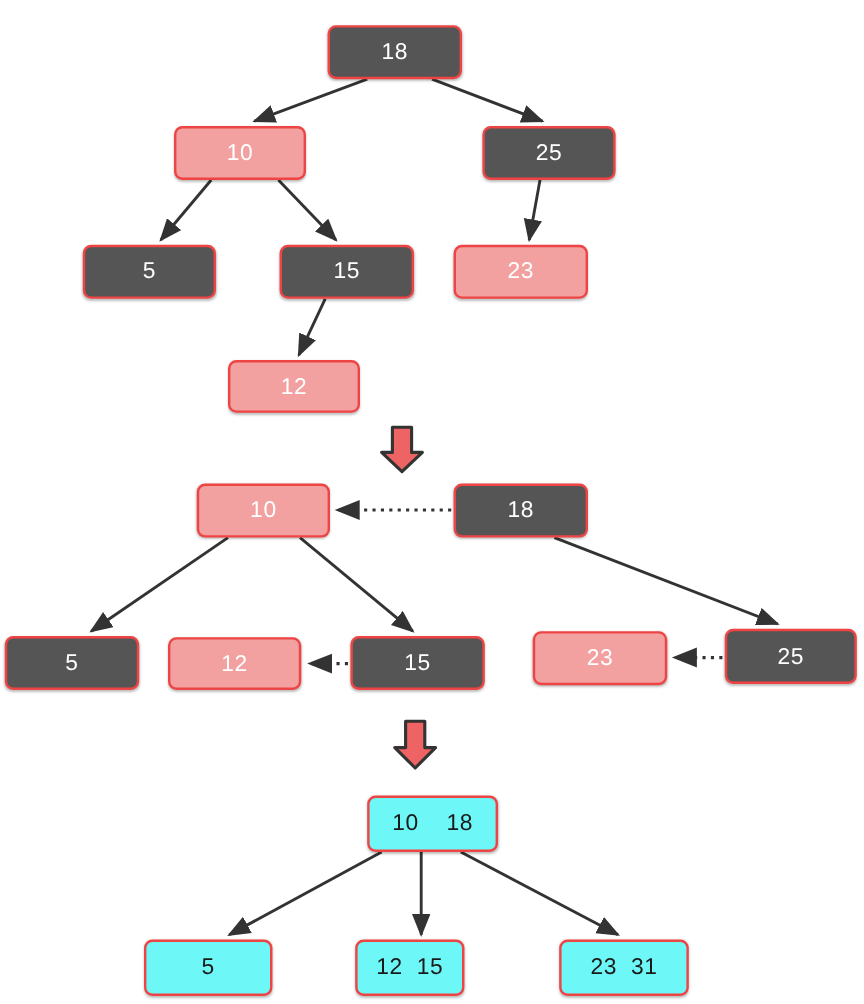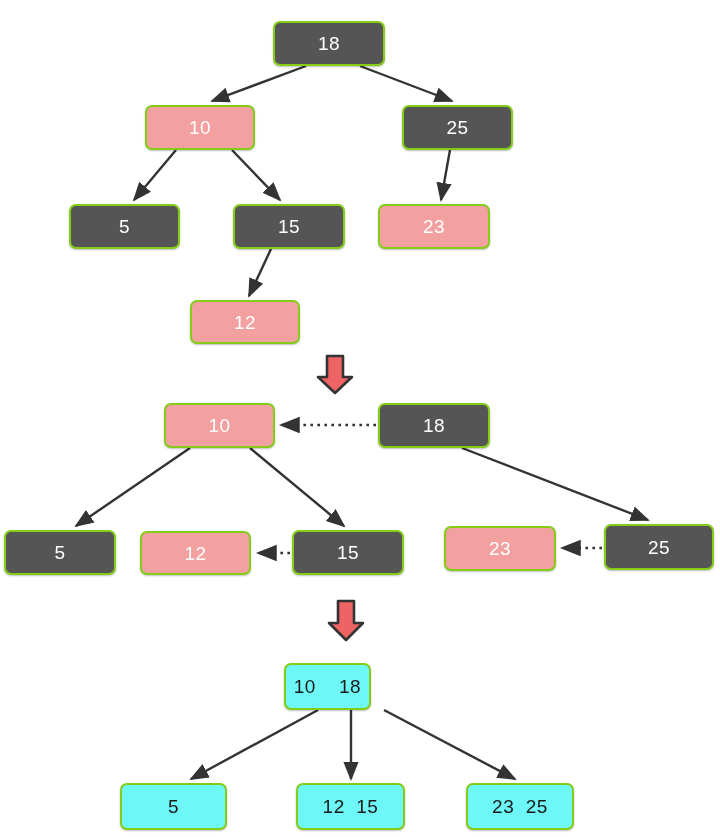--- a/index.html
+++ b/index.html
@@ -22,21 +22,21 @@
     left: 0;
     top: 0;
     width: 720px;
     height: 837px;
     pointer-events: none;
   }
   .node {
     position: absolute;
     box-sizing: border-box;
     border-radius: 7px;
-    border: 2px solid #84cc16;
+    border: 2px solid #ef4444;
     display: flex;
     align-items: center;
     justify-content: center;
     box-shadow: 0 1px 2px rgba(0,0,0,0.25);
     z-index: 5;
   }
   .node .lbl {
     font-size: 19px;
     font-weight: 400;
     letter-spacing: 0.5px;
@@ -141,26 +141,26 @@
   <div class="node dark" style="left:292px; top:530px; width:112px; height:45px;">
     <span class="lbl">15</span>
   </div>
   <div class="node pink" style="left:444px; top:526px; width:112px; height:45px;">
     <span class="lbl">23</span>
   </div>
   <div class="node dark" style="left:604px; top:524px; width:110px; height:46px;">
     <span class="lbl">25</span>
   </div>
 
-  <div class="node cyan" style="left:284px; top:663px; width:87px; height:47px;">
+  <div class="node cyan" style="left:306px; top:663px; width:109px; height:47px;">
     <span class="lbl">10    18</span>
   </div>
   <div class="node cyan" style="left:120px; top:783px; width:107px; height:47px;">
     <span class="lbl">5</span>
   </div>
-  <div class="node cyan" style="left:296px; top:783px; width:109px; height:47px;">
+  <div class="node cyan" style="left:296px; top:783px; width:91px; height:47px;">
     <span class="lbl">12  15</span>
   </div>
   <div class="node cyan" style="left:466px; top:783px; width:108px; height:47px;">
-    <span class="lbl">23  25</span>
+    <span class="lbl">23  31</span>
   </div>
 
 </div>
 
 </body></html>

